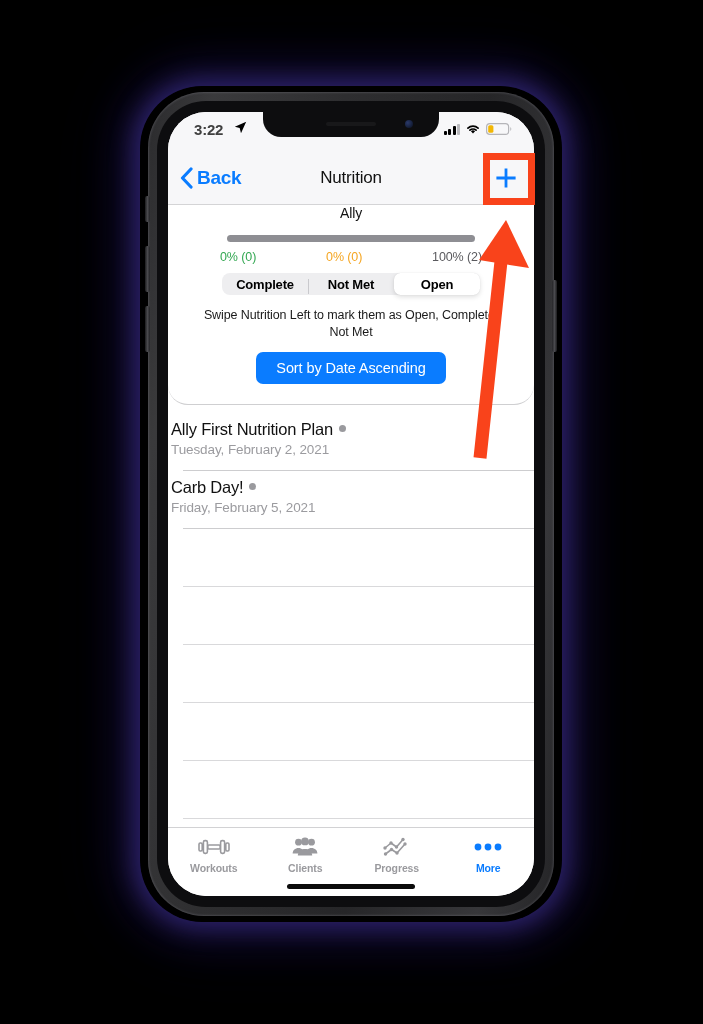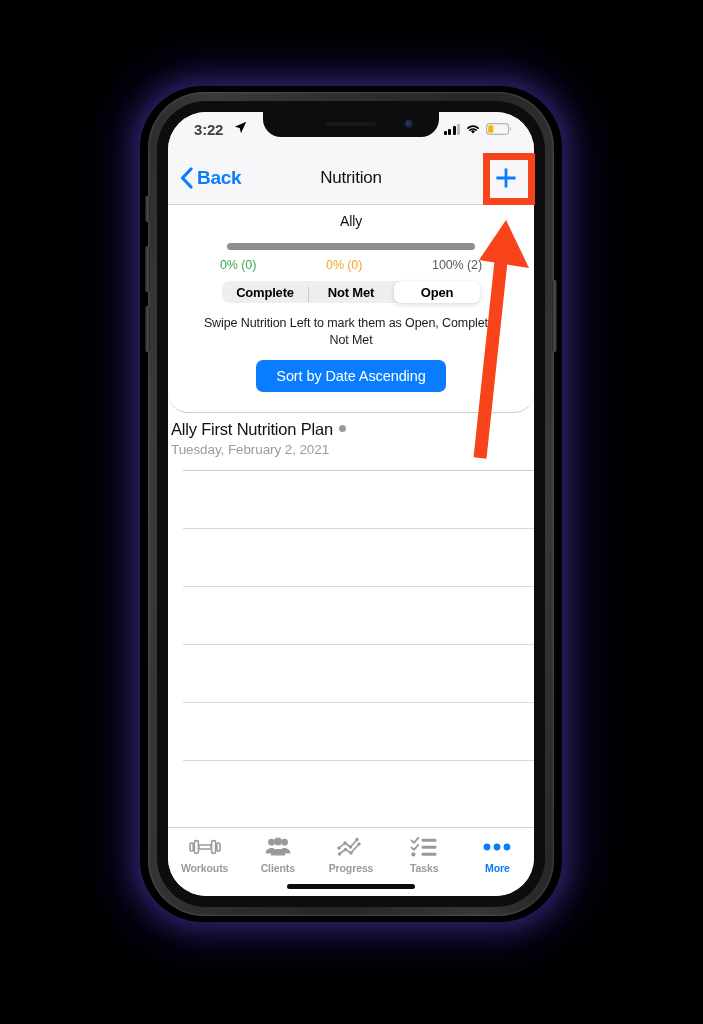--- a/index.html
+++ b/index.html
@@ -183,21 +183,21 @@
     position: absolute;
     right: 12px; top: 10px;
     width: 32px; height: 32px;
     display: flex; align-items: center; justify-content: center;
     cursor: pointer;
   }
 
   
   #header-area {
     position: absolute;
-    left: 0; top: 92px; right: 0;
+    left: 0; top: 84px; right: 0;
     height: 208px;
     background: #ffffff;
     border-bottom: 0.5px solid #cfcfd1;
     z-index: 10;
     border-radius: 20px;
   }
   #client-name {
     text-align: center;
     font-size: 14px;
     color: #111;
@@ -485,20 +485,24 @@
     <div id="sort-btn">
       <span>Sort by Date Ascending</span>
     </div>
   </div>
 
   <div id="list">
       <div class="list-row filled">
         <div><span class="row-title">Ally First Nutrition Plan</span><span class="row-dot" style="background: rgb(154, 154, 158);"></span></div>
         <div class="row-sub">Tuesday, February 2, 2021</div>
       </div>
+      <div class="list-row filled">
+        <div><span class="row-title">Carb Day!</span><span class="row-dot" style="background: rgb(154, 154, 158);"></span></div>
+        <div class="row-sub">Friday, February 5, 2021</div>
+      </div>
       <div class="list-row"></div>
       <div class="list-row"></div>
       <div class="list-row"></div>
       <div class="list-row"></div>
       <div class="list-row"></div>
     </div>
 
   <div id="tabbar">
 
     <div class="tab">
@@ -545,37 +549,20 @@
             <circle cx="2.5" cy="18" r="1.7"></circle>
               <circle cx="8.5" cy="13.5" r="1.7"></circle>
             <circle cx="14" cy="17" r="1.7"></circle>
               <circle cx="22" cy="8" r="1.7"></circle>
           </g>
         </svg>
       </span>
       <span class="tab-label" style="color: rgb(154, 154, 158);">Progress</span>
     </div>
 
-    <div class="tab">
-      <span class="tab-icon">
-        <svg width="28" height="22" viewBox="0 0 28 22">
-          <g stroke="#9a9a9e" stroke-width="1.8" fill="none" stroke-linecap="round" stroke-linejoin="round">
-            <path d="M1.5 4.4 L4 6.8 L8.2 1.8"></path>
-            <path d="M1.5 11.4 L4 13.8 L8.2 8.8"></path>
-          </g>
-          <circle cx="3.4" cy="18.4" r="2.1" fill="#9a9a9e"></circle>
-          <g fill="#9a9a9e">
-            <rect x="11.5" y="2.8" width="15" height="3" rx="1.4"></rect>
-            <rect x="11.5" y="9.8" width="15" height="3" rx="1.4"></rect>
-            <rect x="11.5" y="16.8" width="15" height="3" rx="1.4"></rect>
-          </g>
-        </svg>
-      </span>
-      <span class="tab-label" style="color: rgb(154, 154, 158);">Tasks</span>
-    </div>
 
     <div class="tab active">
       <span class="tab-icon">
         <svg width="30" height="10" viewBox="0 0 30 10">
           <circle cx="5" cy="5" r="3.4" fill="#0a7cff"></circle>
           <circle cx="15" cy="5" r="3.4" fill="#0a7cff"></circle>
           <circle cx="25" cy="5" r="3.4" fill="#0a7cff"></circle>
         </svg>
       </span>
       <span class="tab-label" style="color: rgb(10, 124, 255);">More</span>

